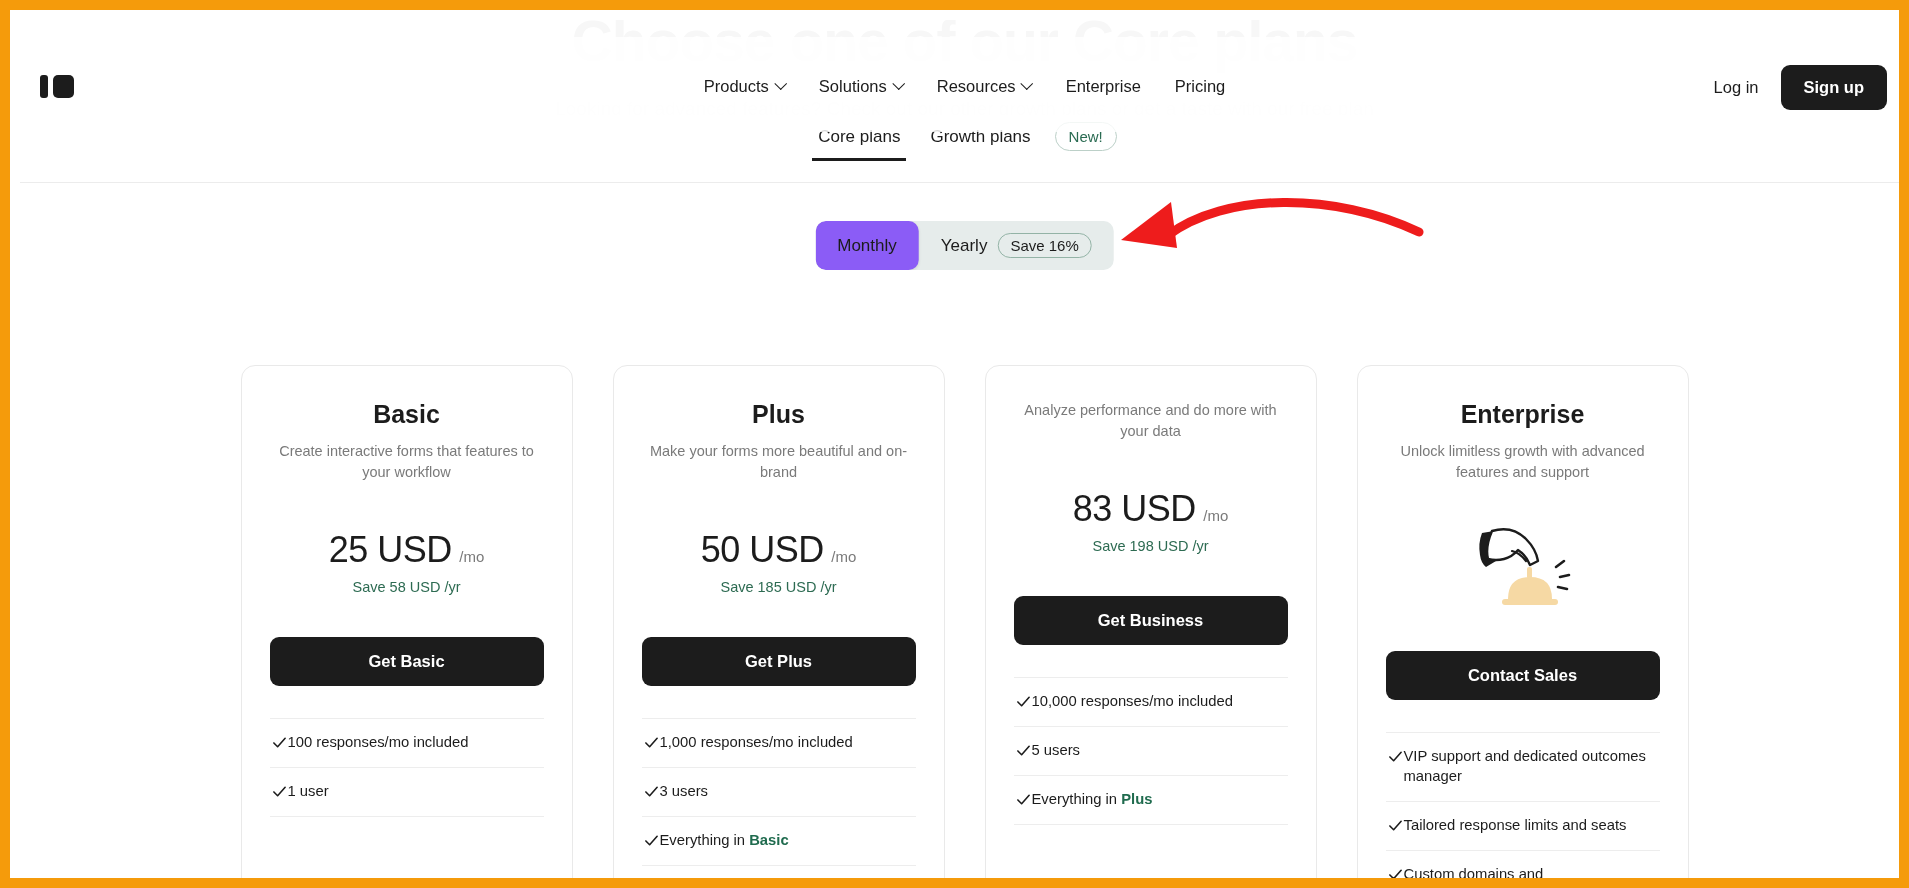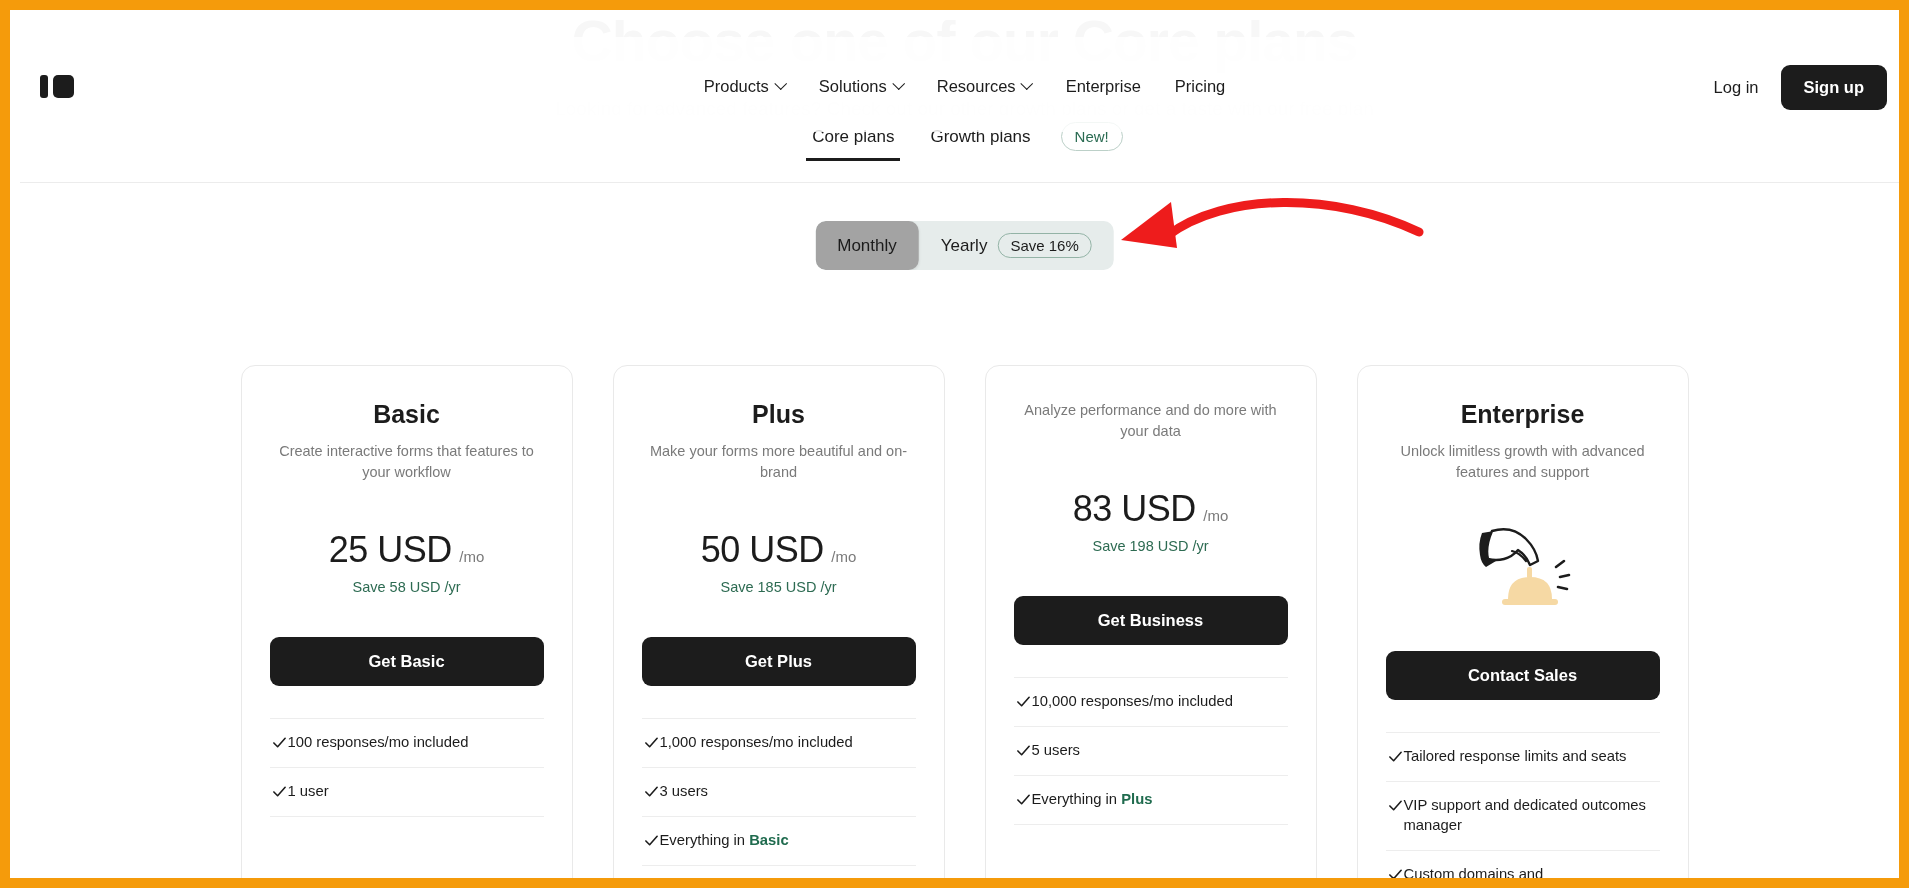--- a/index.html
+++ b/index.html
@@ -129,21 +129,21 @@
   
   .tabbar {
     position: absolute;
     top: 95px; left: 0; right: 0;
     height: 68px;
     background: #ffffff;
     border-bottom: 1px solid #ececec;
     display: flex;
     align-items: center;
     justify-content: center;
-    gap: 24px;
+    gap: 18px;
     z-index: 5;
   }
   .tab {
     position: relative;
     font-size: 17px;
     color: #1c1c1c;
     padding: 0 6px 24px 6px;
     cursor: pointer;
     white-space: nowrap;
   }
@@ -184,21 +184,21 @@
     display: flex;
     align-items: center;
     gap: 10px;
     padding: 12px 22px;
     font-size: 17px;
     color: #1c1c1c;
     cursor: pointer;
     white-space: nowrap;
   }
   .seg.selected {
-    background: #a3a3a3;
+    background: #8b5cf6;
     border-radius: 10px;
     box-shadow: 0 1px 3px rgba(0,0,0,0.10);
     justify-content: center;
   }
   .seg .save-pill {
     border: 1px solid #93b3a6;
     border-radius: 20px;
     padding: 3px 12px;
     font-size: 15px;
     color: #1c1c1c;
@@ -488,27 +488,27 @@
           <path d="M92 60 L101 58" stroke="#1c1c1c" stroke-width="2.6" stroke-linecap="round"></path>
           <path d="M90 70 L99 72" stroke="#1c1c1c" stroke-width="2.6" stroke-linecap="round"></path>
         </svg>
       </div>
       <button class="cta">Contact Sales</button>
       <ul class="features">
         <li class="feature">
           <svg class="check" viewBox="0 0 16 16">
             <path d="M2 8.5 L6 12.5 L14 3.5" stroke="#1c1c1c" stroke-width="1.7" fill="none" stroke-linecap="round" stroke-linejoin="round"></path>
           </svg>
+          <span>VIP support and dedicated outcomes manager</span>
+        </li>
+        <li class="feature">
+          <svg class="check" viewBox="0 0 16 16">
+            <path d="M2 8.5 L6 12.5 L14 3.5" stroke="#1c1c1c" stroke-width="1.7" fill="none" stroke-linecap="round" stroke-linejoin="round"></path>
+          </svg>
           <span>Tailored response limits and seats</span>
-        </li>
-        <li class="feature">
-          <svg class="check" viewBox="0 0 16 16">
-            <path d="M2 8.5 L6 12.5 L14 3.5" stroke="#1c1c1c" stroke-width="1.7" fill="none" stroke-linecap="round" stroke-linejoin="round"></path>
-          </svg>
-          <span>VIP support and dedicated outcomes manager</span>
         </li>
         <li class="feature">
           <svg class="check" viewBox="0 0 16 16">
             <path d="M2 8.5 L6 12.5 L14 3.5" stroke="#1c1c1c" stroke-width="1.7" fill="none" stroke-linecap="round" stroke-linejoin="round"></path>
           </svg>
           <span>Custom domains and</span>
         </li>
       </ul>
     </div>
 

